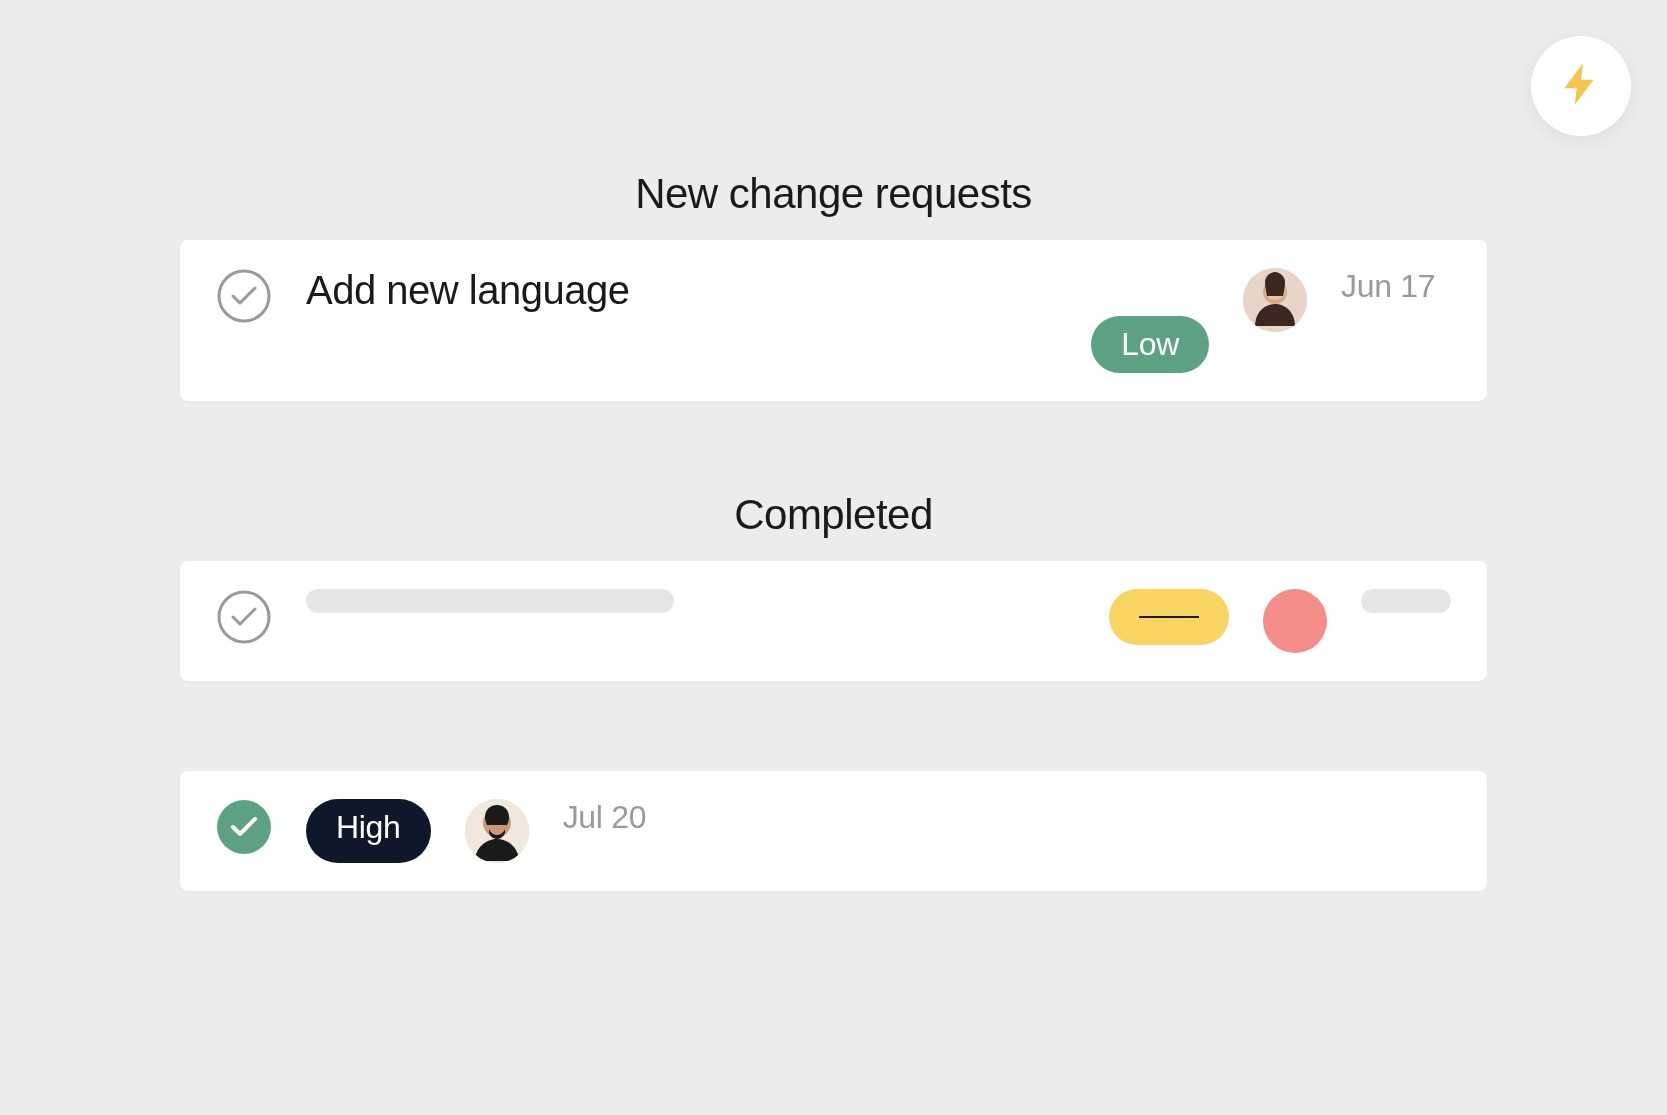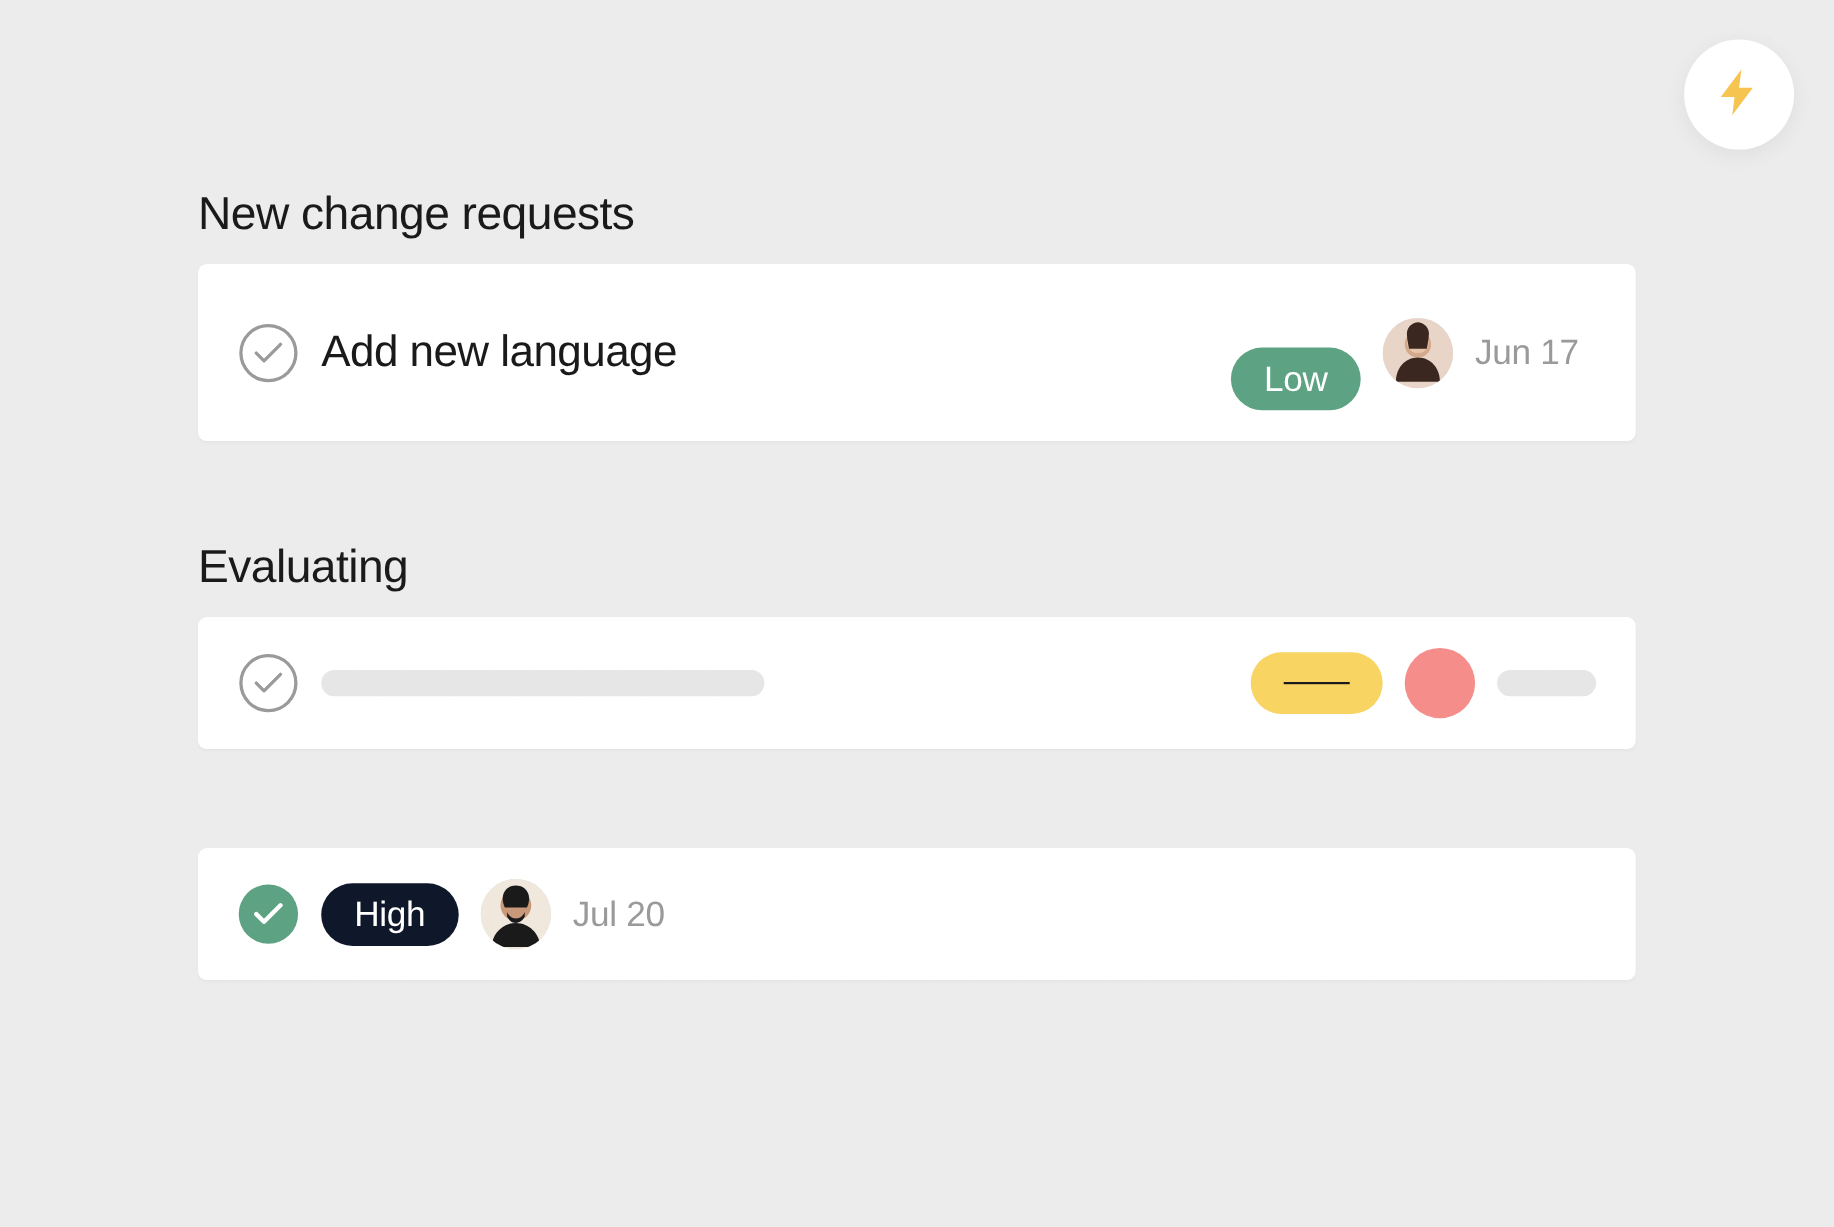--- a/index.html
+++ b/index.html
@@ -53,30 +53,30 @@
     .section {
       margin-bottom: 90px;
     }
     
     .section-title {
       font-size: 42px;
       font-weight: 500;
       color: #1a1a1a;
       margin-bottom: 22px;
       letter-spacing: -0.5px;
+      text-align: center;
     }
     
     .card {
       background: #fff;
       border-radius: 8px;
       padding: 28px 36px;
       display: flex;
-      align-items: center;
       box-shadow: 0 1px 3px rgba(0,0,0,0.03);
-      gap: 20px;
+      gap: 34px;
     }
     
     .check-circle {
       width: 56px;
       height: 56px;
       flex-shrink: 0;
       display: flex;
       align-items: center;
       justify-content: center;
     }
@@ -213,21 +213,21 @@
           <path d="M32 36 C20 36 12 46 12 58 L52 58 C52 46 44 36 32 36" fill="#3a2820"></path>
           <circle cx="32" cy="22" r="10" fill="#e8c4a8"></circle>
           <path d="M22 14 C22 8 28 4 32 4 C36 4 42 8 42 14 C42 20 40 28 40 28 L24 28 C24 28 22 20 22 14" fill="#3a2820"></path>
         </svg>
       </div>
       <div class="date">Jun 17</div>
     </div>
   </div>
 
   <div class="section">
-    <h2 class="section-title">Evaluating</h2>
+    <h2 class="section-title">Completed</h2>
     <div class="card">
       <div class="check-circle">
         <svg viewBox="0 0 56 56">
           <circle cx="28" cy="28" r="25" stroke="#9a9a9a" stroke-width="3" fill="none"></circle>
           <path d="M17 28 L24 35 L39 20" stroke="#9a9a9a" stroke-width="3" fill="none" stroke-linecap="round" stroke-linejoin="round"></path>
         </svg>
       </div>
       <div class="placeholder-bar"></div>
       <div class="spacer"></div>
       <div class="priority-pill yellow-placeholder"></div>

